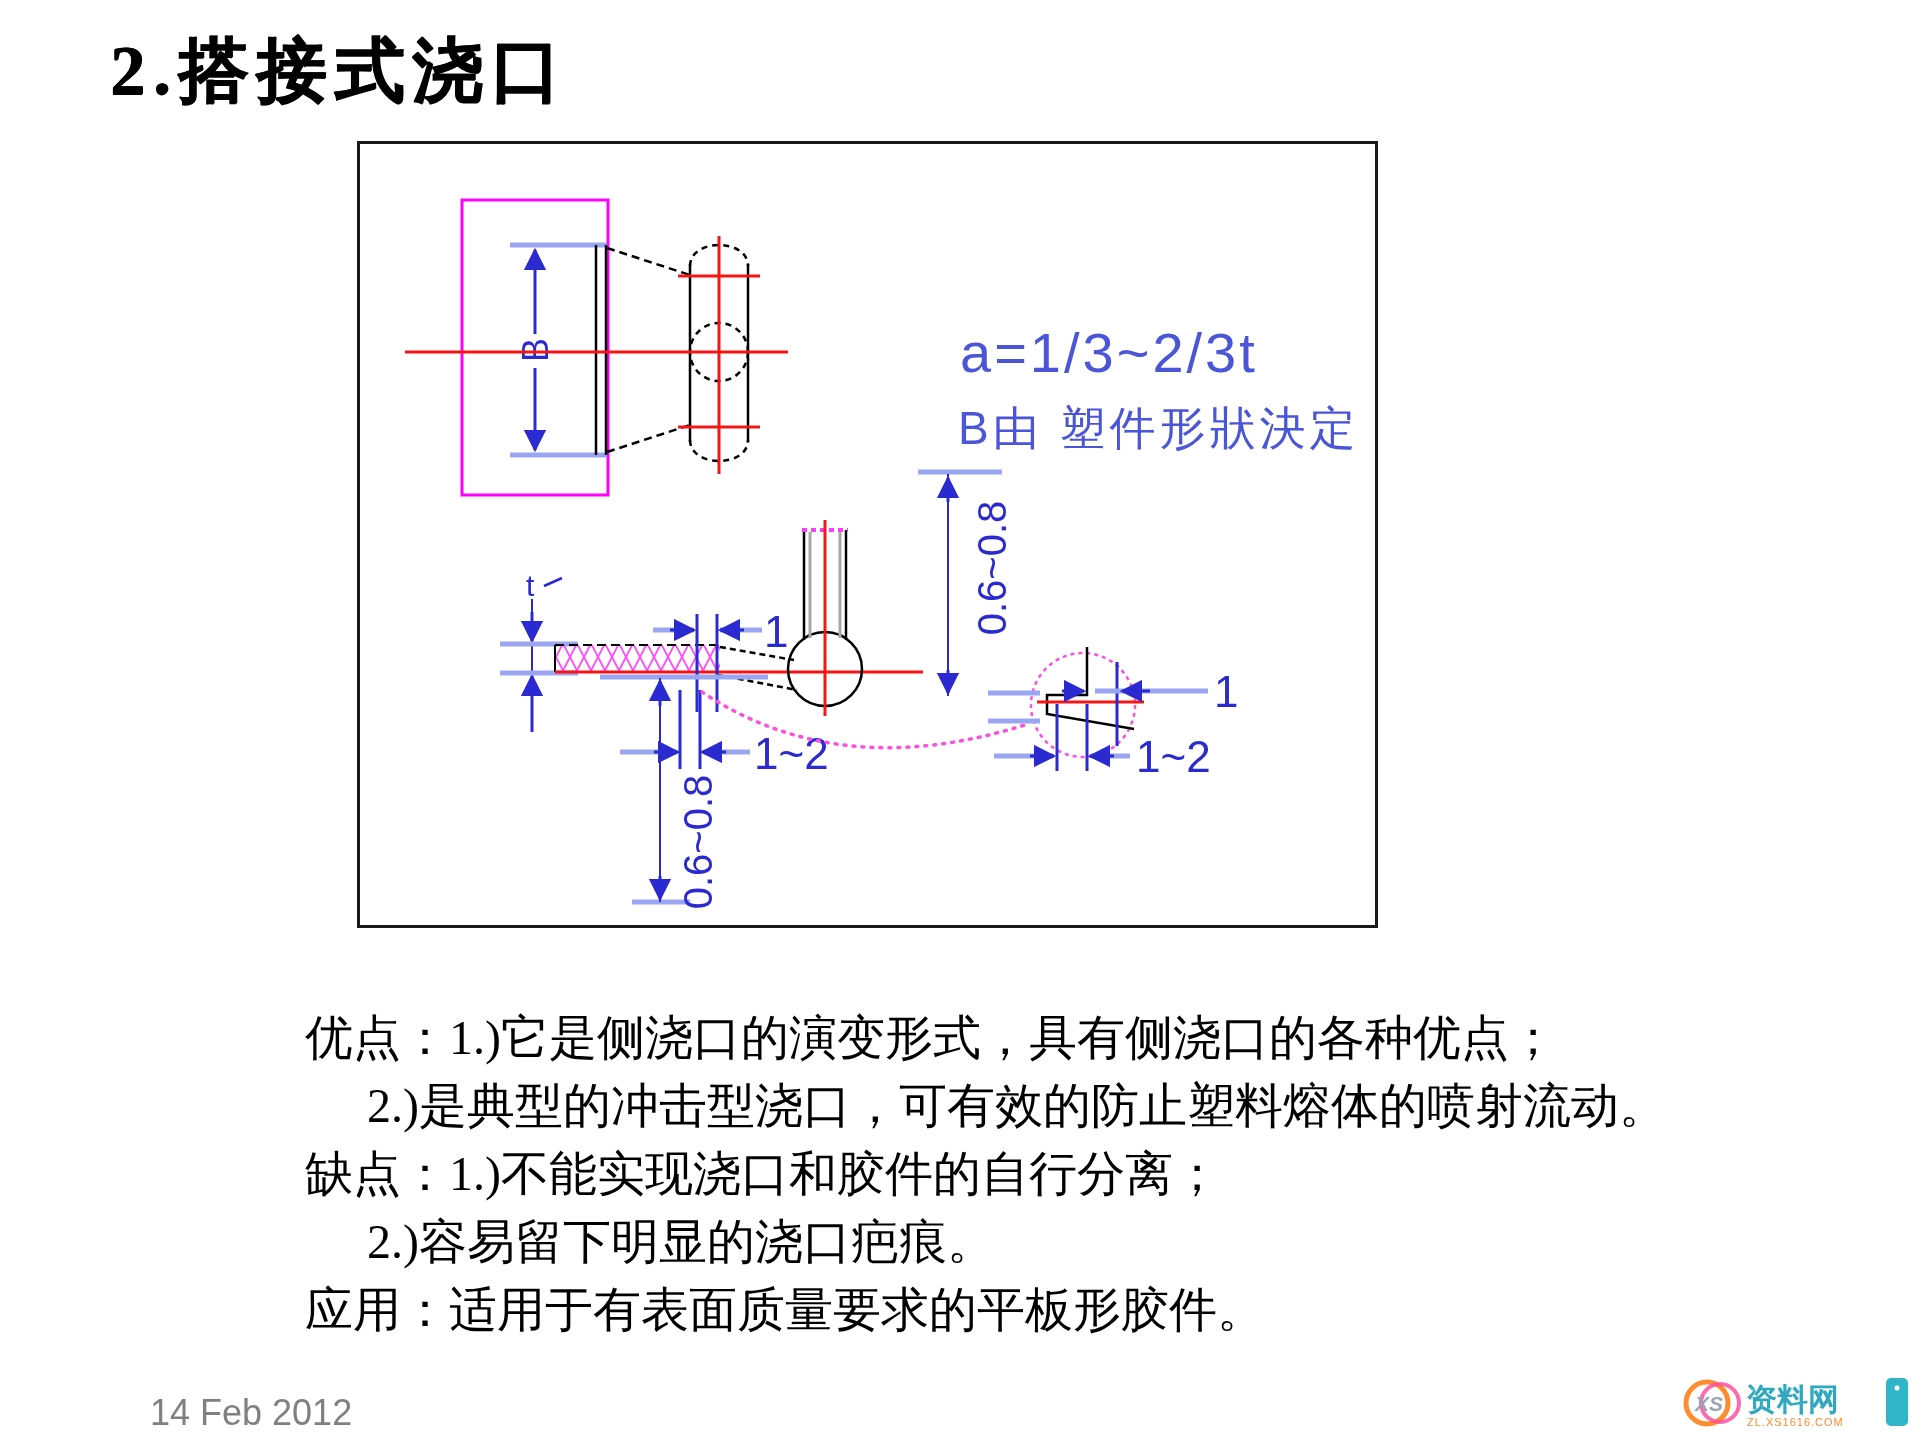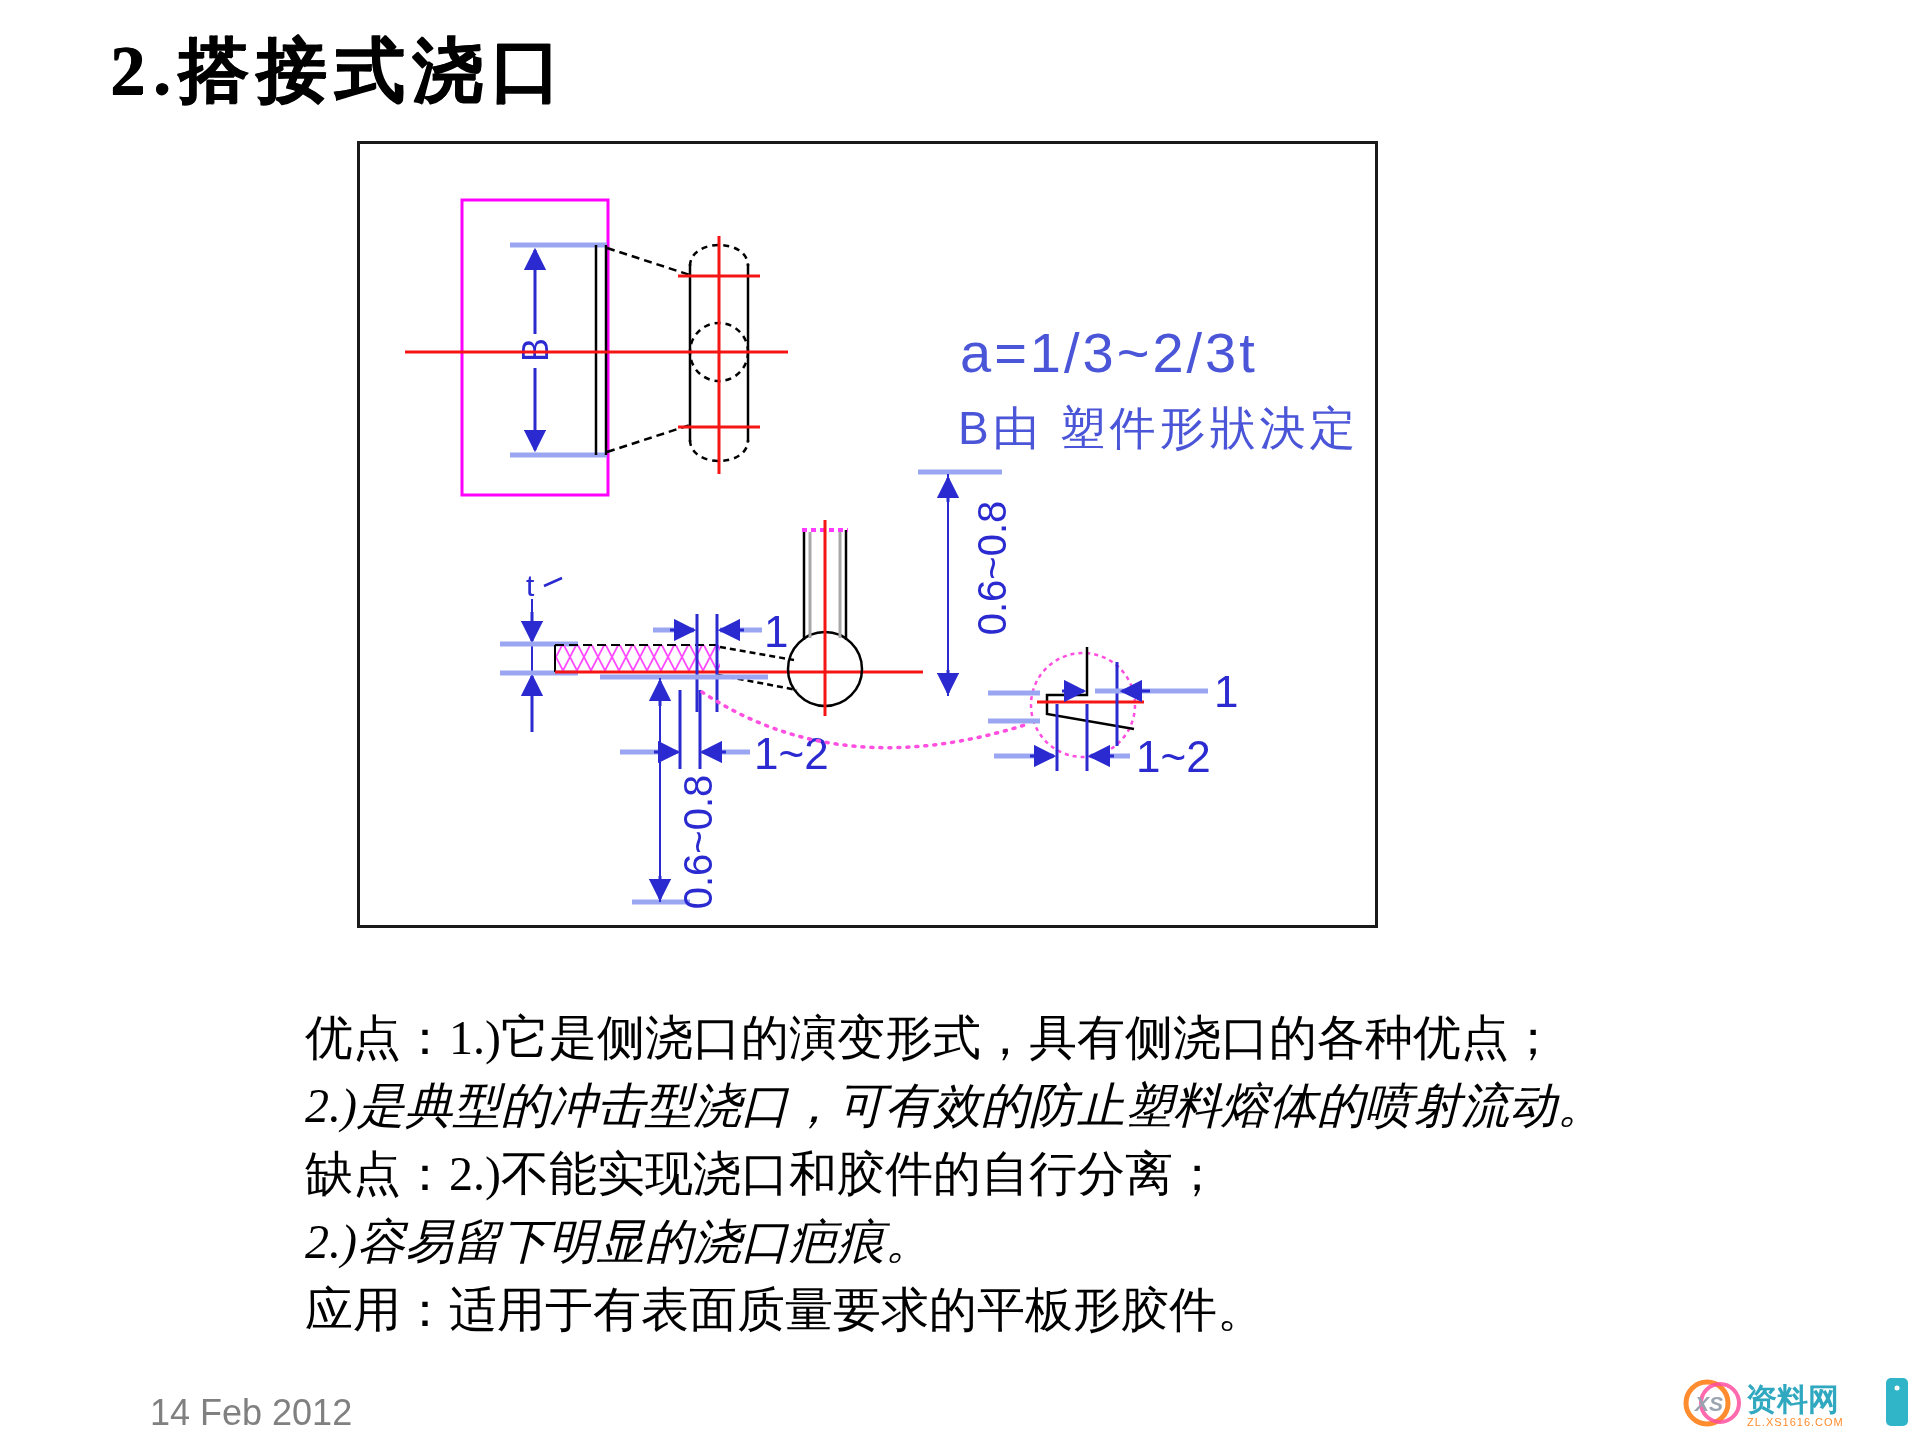--- a/index.html
+++ b/index.html
@@ -7,21 +7,21 @@
         font-family:"Liberation Serif",serif;}
   .slide-title{position:absolute;left:110px;top:24px;font-size:70px;font-weight:900;
         color:#000;letter-spacing:8px;font-family:"Liberation Serif",serif;
         text-shadow:1px 0 0 #000,0 1px 0 #000;}
   .diagram-frame{position:absolute;left:357px;top:141px;width:1015px;height:781px;
         border:3px solid #1a1a1a;background:#fff;}
   .diagram-frame svg{display:block;width:100%;height:100%;}
   .body-text{position:absolute;left:305px;top:1004px;width:1400px;color:#000;}
   .body-line{font-size:48px;line-height:68px;white-space:nowrap;
         font-family:"Liberation Serif",serif;}
-  .body-line.indent{font-style:italic;}
+  .body-line.indent{margin-left:62px;}
   .footer{position:absolute;left:150px;top:1392px;display:flex;align-items:baseline;gap:26px;flex-direction:column;}
   .footer-date{font-size:36px;color:#808080;font-family:"Liberation Sans",sans-serif;}
   .footer-page{font-size:40px;color:#2f9c00;font-family:"Liberation Sans",sans-serif;text-decoration:underline;}
   .watermark{position:absolute;right:4px;bottom:4px;text-align:center;}
   text{user-select:none;}
 </style>
 </head>
 <body>
 
 <div class="page">
@@ -148,21 +148,21 @@
         <line x1="670" y1="612" x2="694" y2="612" stroke="#2a2ad0" stroke-width="3" marker-end="url(#arr)"></line>
         <line x1="754" y1="612" x2="730" y2="612" stroke="#2a2ad0" stroke-width="3" marker-end="url(#arr)"></line>
         <text x="776" y="628" font-size="44" fill="#2a2ad0" font-family="Liberation Sans, sans-serif">1~2</text>
       </g>
     </svg>
   </div>
 
   <div class="body-text">
     <div class="body-line">优点：1.)它是侧浇口的演变形式，具有侧浇口的各种优点；</div>
     <div class="body-line indent">2.)是典型的冲击型浇口，可有效的防止塑料熔体的喷射流动。</div>
-    <div class="body-line">缺点：2.)不能实现浇口和胶件的自行分离；</div>
+    <div class="body-line">缺点：1.)不能实现浇口和胶件的自行分离；</div>
     <div class="body-line indent">2.)容易留下明显的浇口疤痕。</div>
     <div class="body-line">应用：适用于有表面质量要求的平板形胶件。</div>
   </div>
 
   <div class="footer">
     <span class="footer-date">14 Feb 2012</span>
     <span class="footer-page">P26</span>
   </div>
 
   <div class="watermark">

